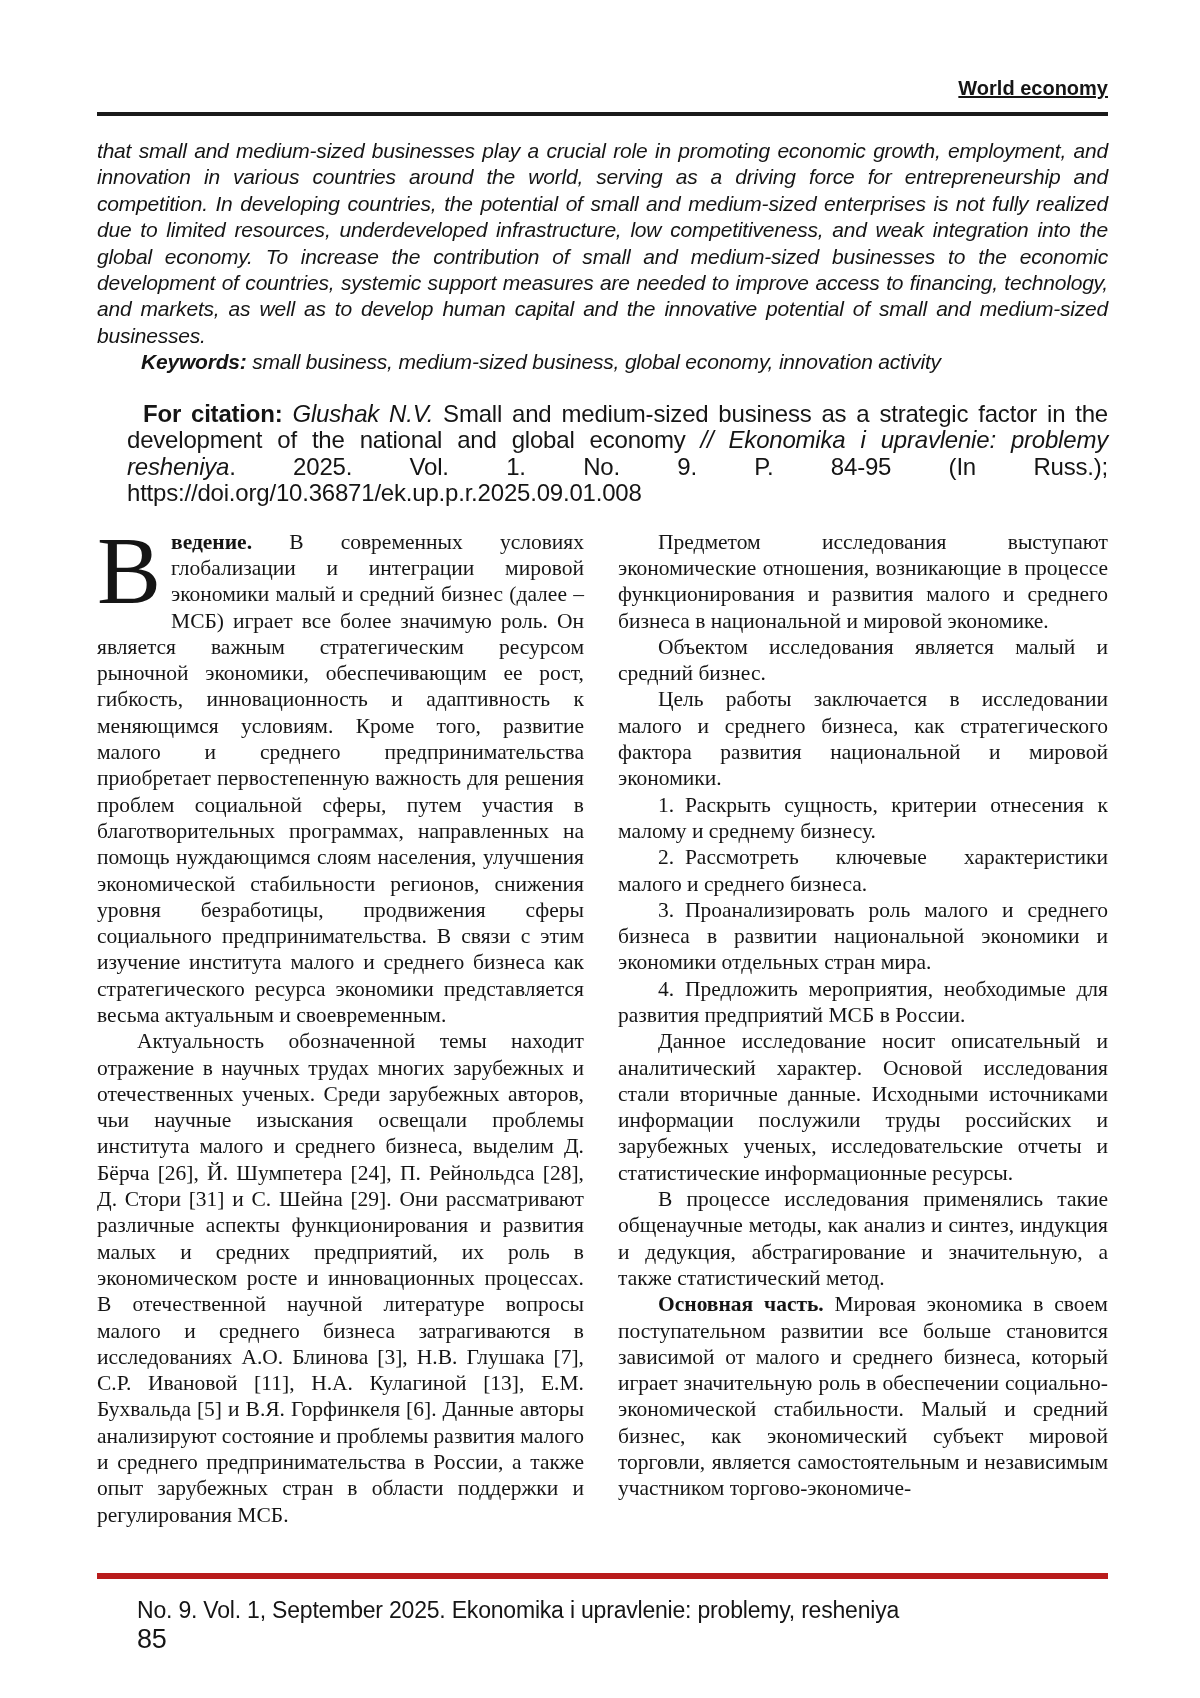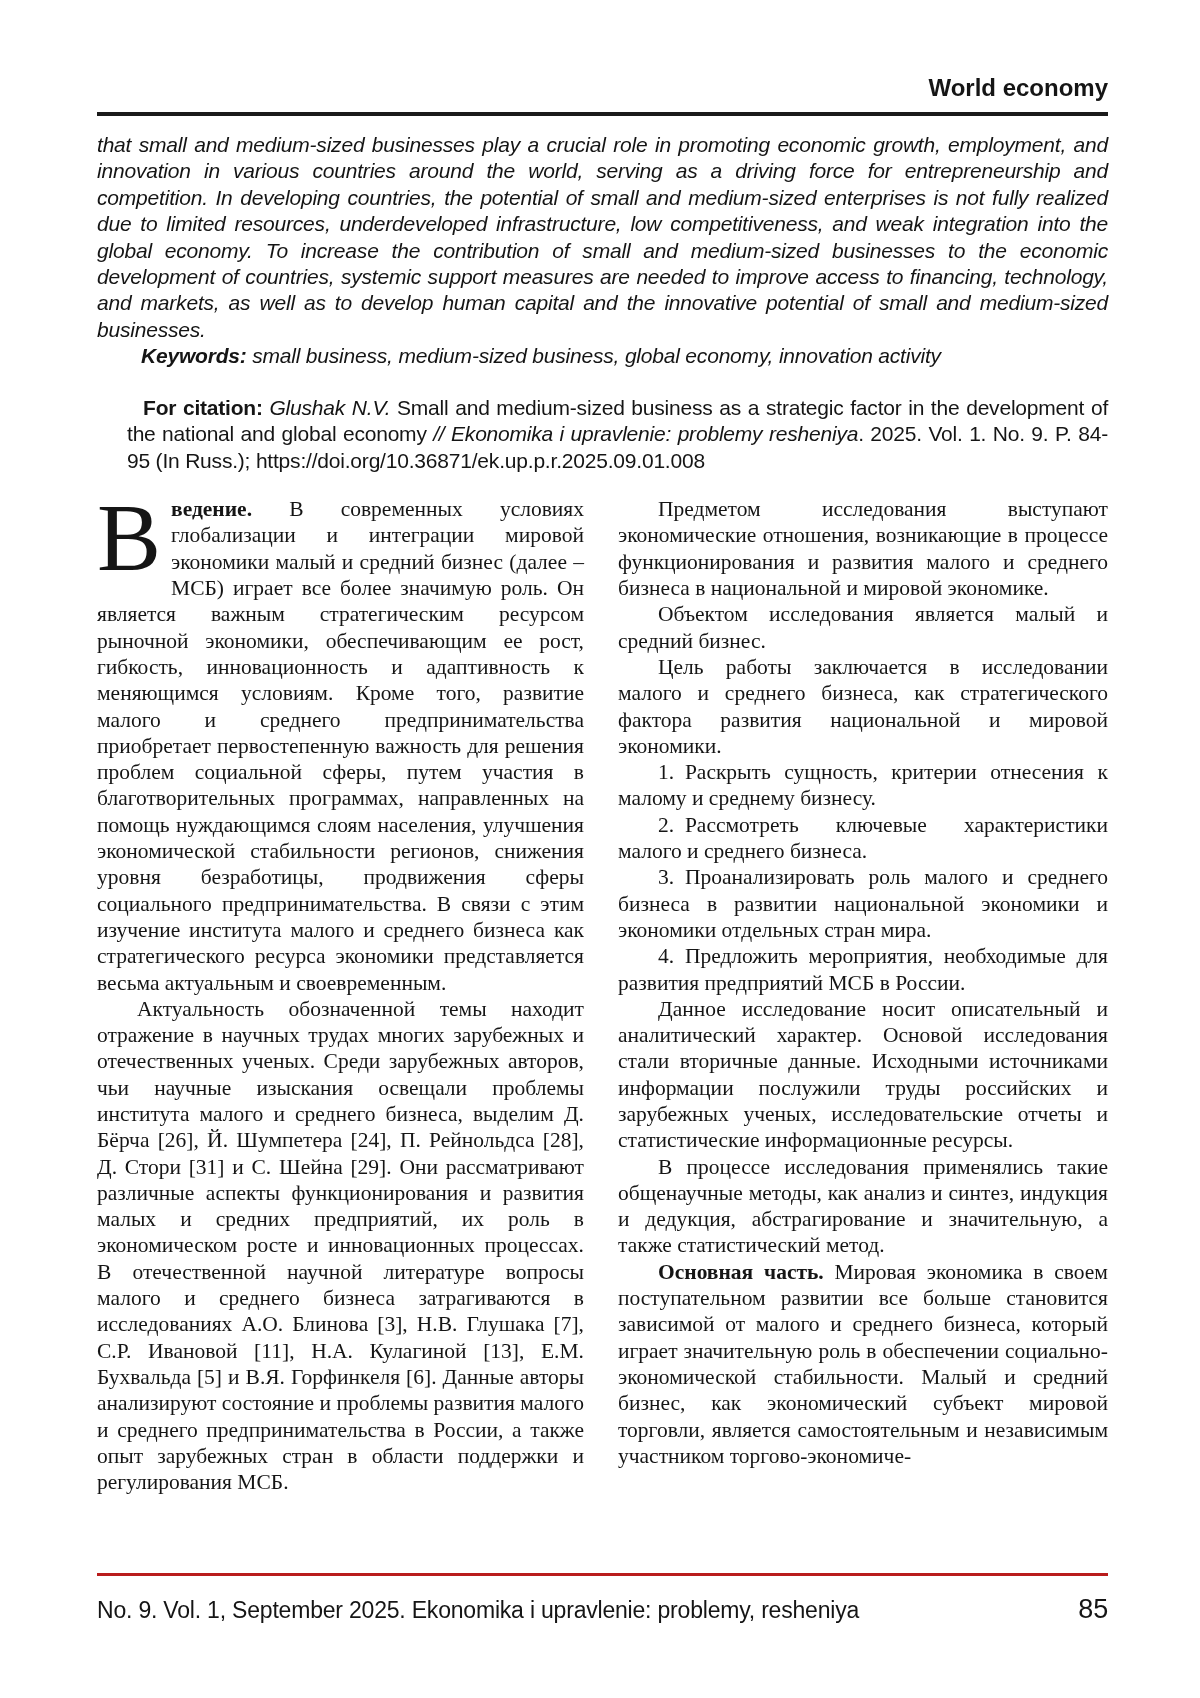--- a/index.html
+++ b/index.html
@@ -14,26 +14,27 @@
     font-family:"Liberation Serif","DejaVu Serif",serif;
   }
   
   .running-head{
     margin-top:76px;
     padding-bottom:12px;
     border-bottom:4px solid #1a1a1a;
     text-align:right;
     font-family:"Liberation Sans","DejaVu Sans",sans-serif;
     font-weight:bold;
-    font-size:24px;
+    font-size:20px;
     line-height:24px;
+    text-decoration:underline;
   }
   
   .abstract{
-    margin-top:16px;
+    margin-top:22px;
     font-family:"Liberation Sans","DejaVu Sans",sans-serif;
     font-style:italic;
     font-size:21px;
     line-height:26.4px;
     text-align:justify;
     letter-spacing:-0.2px;
   }
   .keywords{
     font-family:"Liberation Sans","DejaVu Sans",sans-serif;
     font-style:italic;
@@ -42,21 +43,21 @@
     text-indent:44px;
     letter-spacing:-0.2px;
   }
   .kw-label{font-weight:bold;margin-top:8px;}
   
   .citation{
     margin-top:25px;
     margin-left:30px;
     text-indent:16px;
     font-family:"Liberation Sans","DejaVu Sans",sans-serif;
-    font-size:21px;
+    font-size:24px;
     line-height:26.5px;
     text-align:justify;
     letter-spacing:-0.2px;
   }
   .cit-label{font-weight:bold;}
   .cit-author,.cit-journal{font-style:italic;}
   
   .columns{
     margin-top:22px;
     display:flex;
@@ -82,28 +83,29 @@
     font-size:96px;
     line-height:78px;
     height:78px;
     margin:3px 10px 0 0;
     font-weight:400;
   }
   
   .footer{
     position:absolute;
     left:97px;right:92px;top:1573px;
-    border-top:3px solid #b91c1c;
+    border-top:6px solid #b91c1c;
     padding-top:18px;
     display:flex;
     justify-content:space-between;
     align-items:baseline;
     font-family:"Liberation Sans","DejaVu Sans",sans-serif;
     font-size:23px;
     letter-spacing:-0.2px;
+    flex-direction:column;
   }
   .page-number{font-size:27px;margin-left:40px;}
 </style>
 </head>
 <body>
 
 <div class="page">
 
   <div class="running-head">
     <span>World economy</span>

